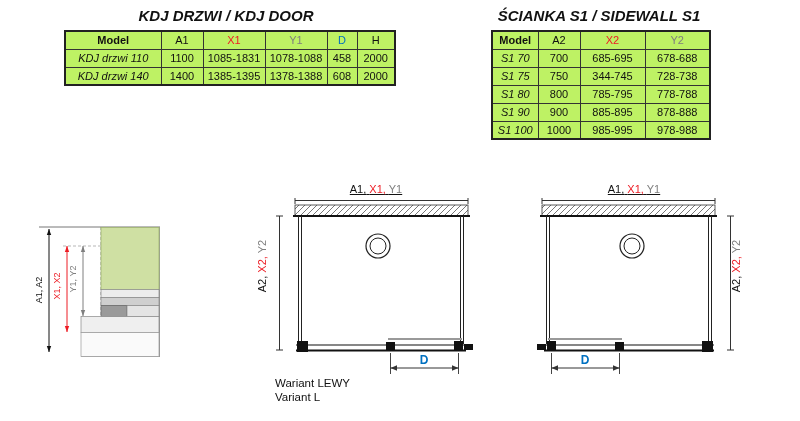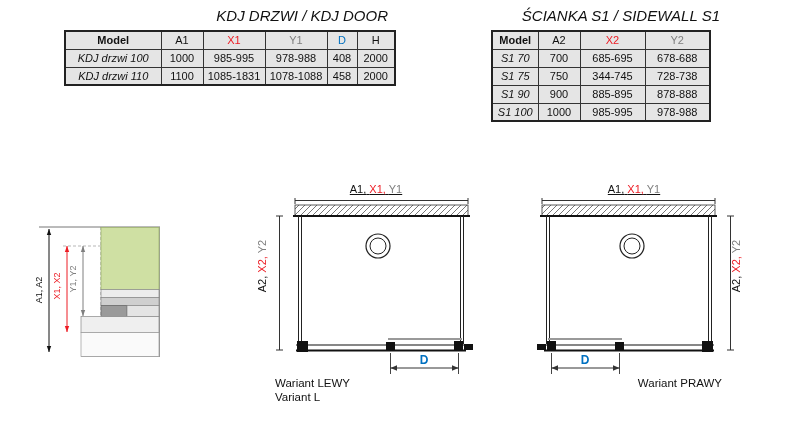--- a/index.html
+++ b/index.html
@@ -8,24 +8,24 @@
     --gray:#7f7f7f;
     --green:#cfe0a3;
   }
   *{margin:0;padding:0;box-sizing:border-box;}
   body{
     width:800px;height:421px;background:#fff;position:relative;overflow:hidden;
     font-family:"Liberation Sans", sans-serif;color:#111;
   }
   .abs{position:absolute;}
   .sec-title{
-    font-weight:normal;font-style:italic;font-size:15px;text-align:right;color:#111;
+    font-weight:bold;font-style:italic;font-size:15px;text-align:center;color:#111;
   }
   table.spec{
-    border-collapse:collapse;font-size:11px;background:#e5e5e5;
+    border-collapse:collapse;font-size:11px;background:#bef264;
     border:2px solid #222;table-layout:fixed;
   }
   table.spec th, table.spec td{
     border:1px solid #333;text-align:center;padding:1px 3px;height:18px;
     font-weight:normal;white-space:nowrap;overflow:hidden;
   }
   table.spec th.model-col{font-weight:bold;}
   td.model-cell{font-weight:bold;font-style:italic;text-align:left;padding-left:5px;}
   .c-red{color:var(--red);}
   .c-blue{color:var(--blue);}
@@ -73,33 +73,33 @@
       <th class="model-col">Model</th>
       <th>A1</th>
       <th class="c-red">X1</th>
       <th class="c-gray">Y1</th>
       <th class="c-blue">D</th>
       <th>H</th>
     </tr>
   </thead>
   <tbody>
     <tr>
-      <td class="model-cell">KDJ drzwi 100</td>
-      <td>1000</td>
-      <td>985-995</td>
-      <td>978-988</td>
-      <td>408</td>
-      <td>2000</td>
-    </tr>
-    <tr>
       <td class="model-cell">KDJ drzwi 110</td>
       <td>1100</td>
       <td>1085-1831</td>
       <td>1078-1088</td>
       <td>458</td>
+      <td>2000</td>
+    </tr>
+    <tr>
+      <td class="model-cell">KDJ drzwi 140</td>
+      <td>1400</td>
+      <td>1385-1395</td>
+      <td>1378-1388</td>
+      <td>608</td>
       <td>2000</td>
     </tr>
   </tbody>
 </table>
 
 <div class="abs sec-title" style="left:478px;top:7px;width:242px;">ŚCIANKA S1 / SIDEWALL S1</div>
 
 <table class="spec abs" style="left:491px;top:30px;">
   <colgroup>
     <col style="width:46px;">
@@ -120,20 +120,26 @@
       <td class="model-cell">S1 70</td>
       <td>700</td>
       <td>685-695</td>
       <td>678-688</td>
     </tr>
     <tr>
       <td class="model-cell">S1 75</td>
       <td>750</td>
       <td>344-745</td>
       <td>728-738</td>
+    </tr>
+    <tr>
+      <td class="model-cell">S1 80</td>
+      <td>800</td>
+      <td>785-795</td>
+      <td>778-788</td>
     </tr>
     <tr>
       <td class="model-cell">S1 90</td>
       <td>900</td>
       <td>885-895</td>
       <td>878-888</td>
     </tr>
     <tr>
       <td class="model-cell">S1 100</td>
       <td>1000</td>
@@ -308,14 +314,13 @@
       <line x1="91.5" y1="155" x2="91.5" y2="176" stroke="#444" stroke-width="1"></line>
       <line x1="23.5" y1="170" x2="91.5" y2="170" stroke="#333" stroke-width="1"></line>
       <polygon points="23.5,170 30,167.3 30,172.7" fill="#333"></polygon>
       <polygon points="91.5,170 85,167.3 85,172.7" fill="#333"></polygon>
       <text class="d-label" x="57" y="166" text-anchor="middle">D</text>
     </g>
   </svg>
 </div>
 
 <div class="caption right" style="left:528px;top:376px;width:194px;">
-  <div>Wariant PRAWY</div>
 </div>
 
 </body></html>

